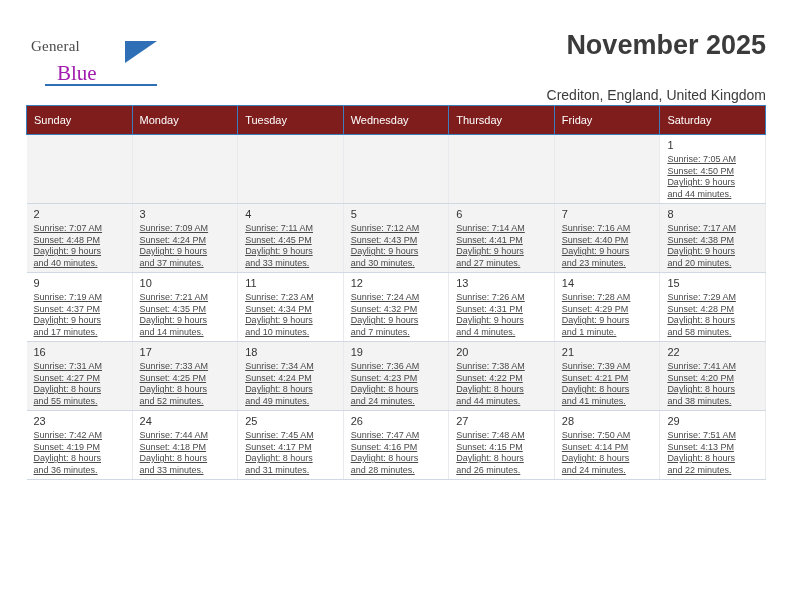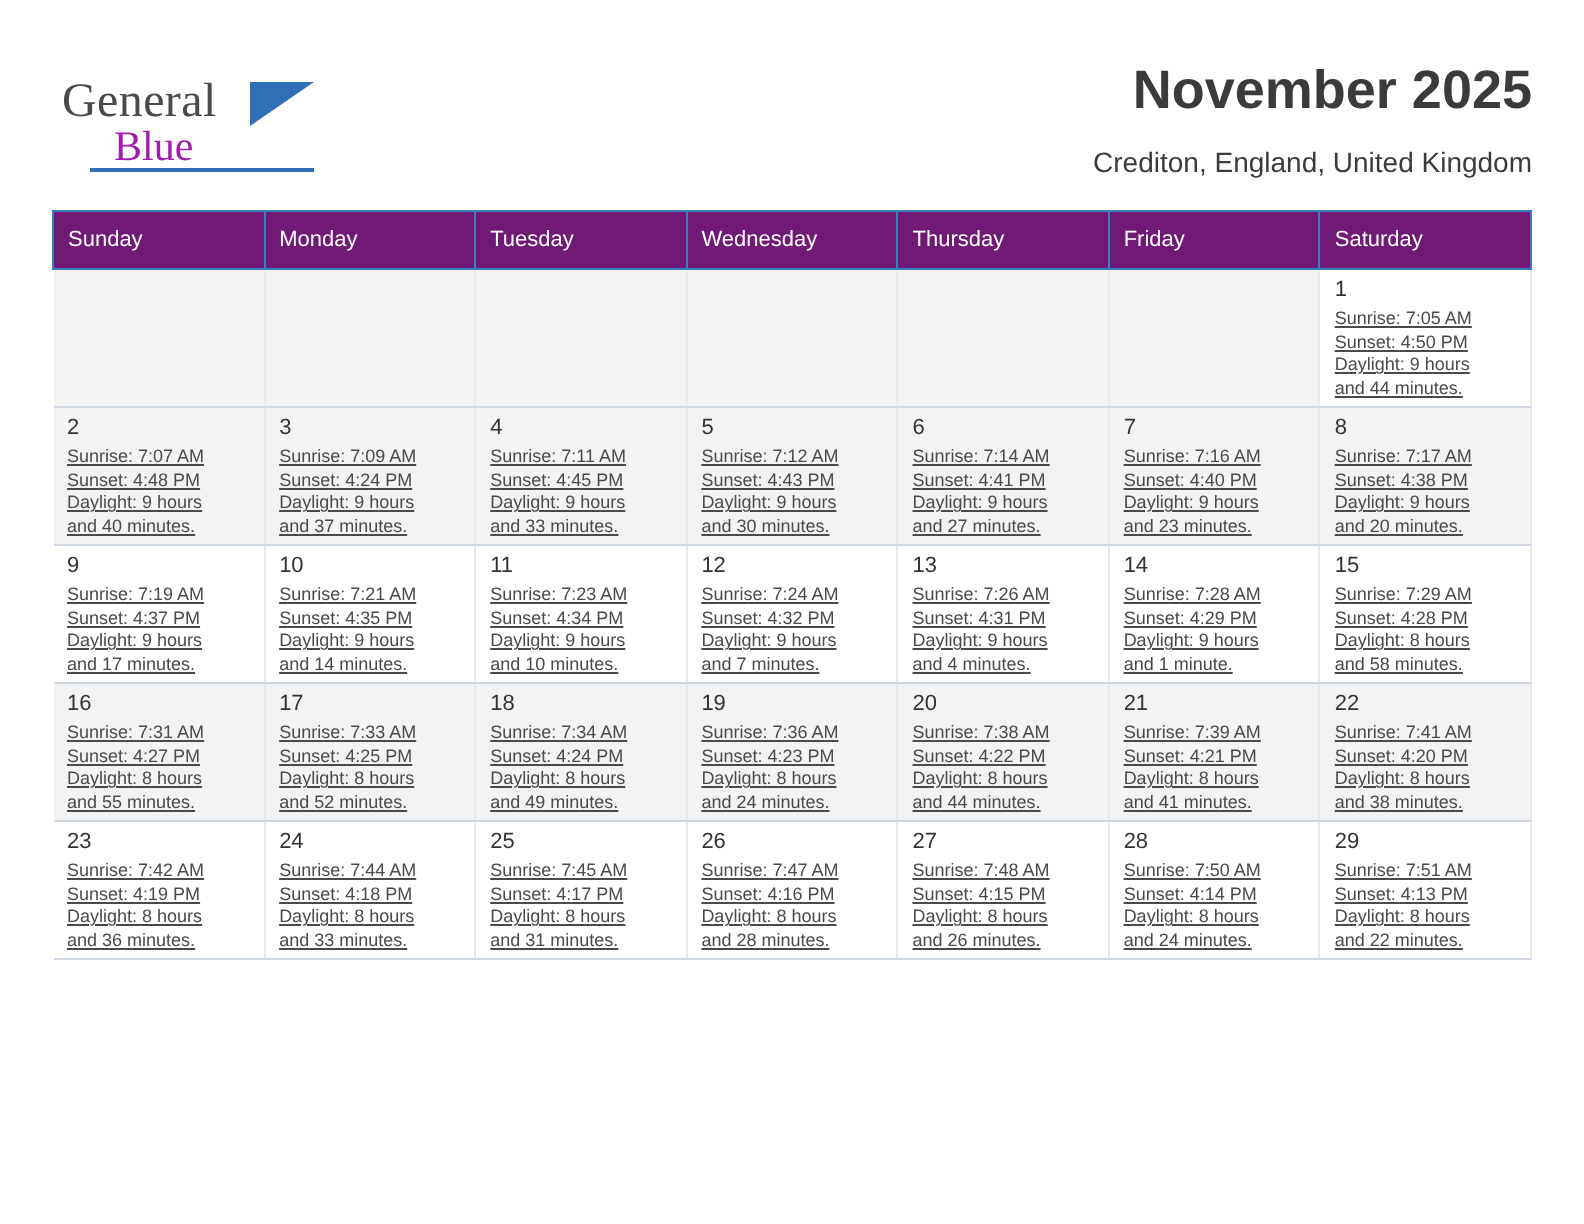--- a/index.html
+++ b/index.html
@@ -29,21 +29,21 @@
     height: 66px;
   }
   .logo {
     position: absolute;
     left: 5px;
     top: 10px;
     width: 200px;
     height: 52px;
   }
   .logo-general {
-    font-size: 24px;
+    font-size: 15px;
     color: #4a4a4a;
     letter-spacing: 0.2px;
     font-family: "Liberation Serif", serif;
     position: absolute;
     left: 0;
     top: 0;
   }
   .logo-blue {
     font-size: 21px;
     color: #a21caf;
@@ -78,34 +78,34 @@
   .month-title {
     font-size: 27px;
     color: #3b3b3b;
     font-weight: bold;
     margin: 0;
     line-height: 34px;
   }
   .location {
     font-size: 14px;
     color: #3b3b3b;
-    margin-top: 10px;
+    margin-top: 24px;
     line-height: 18px;
   }
   
   .calendar {
     position: absolute;
     left: 26px;
     top: 105px;
     width: 740px;
     border-collapse: collapse;
     table-layout: fixed;
   }
   .calendar th {
-    background: #701a75;
+    background: #7f1d1d;
     color: #ffffff;
     font-size: 11px;
     font-weight: normal;
     text-align: left;
     padding: 5px 0 5px 7px;
     height: 18px;
     border: 1px solid #3a7ebf;
   }
   .calendar td {
     vertical-align: top;

